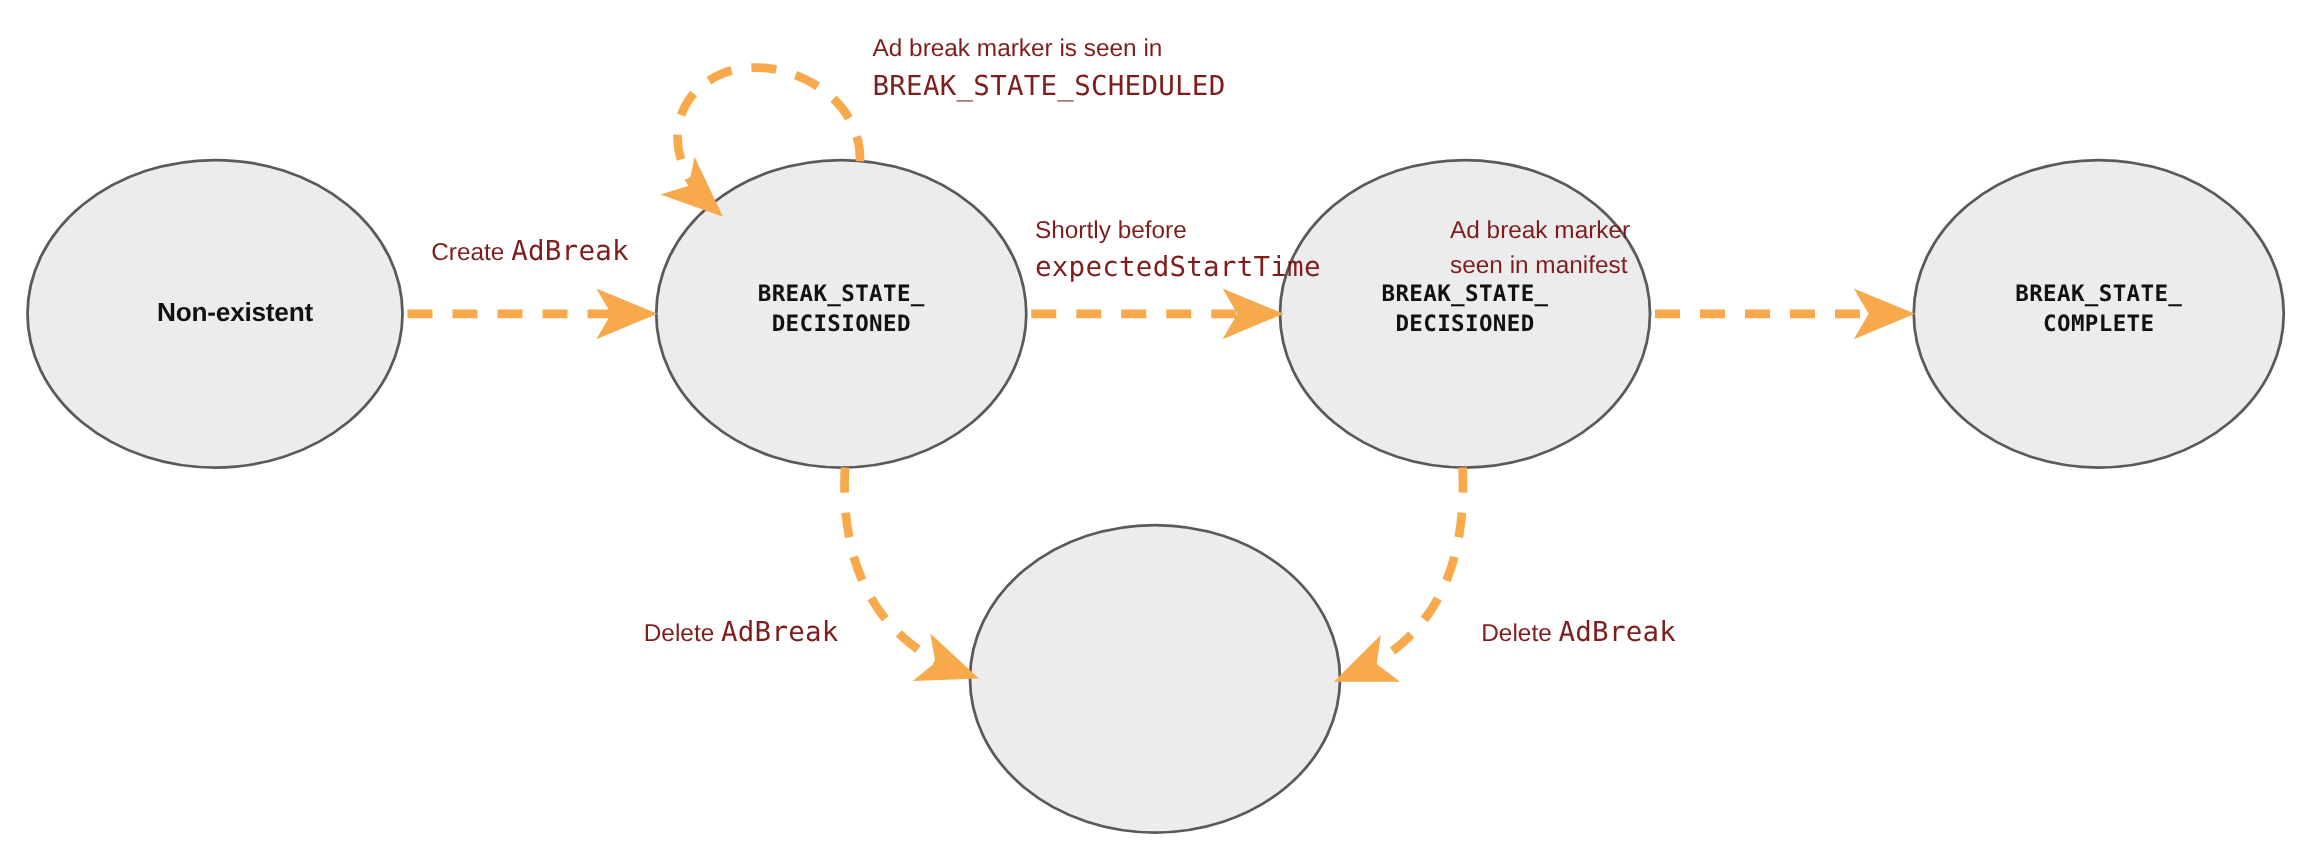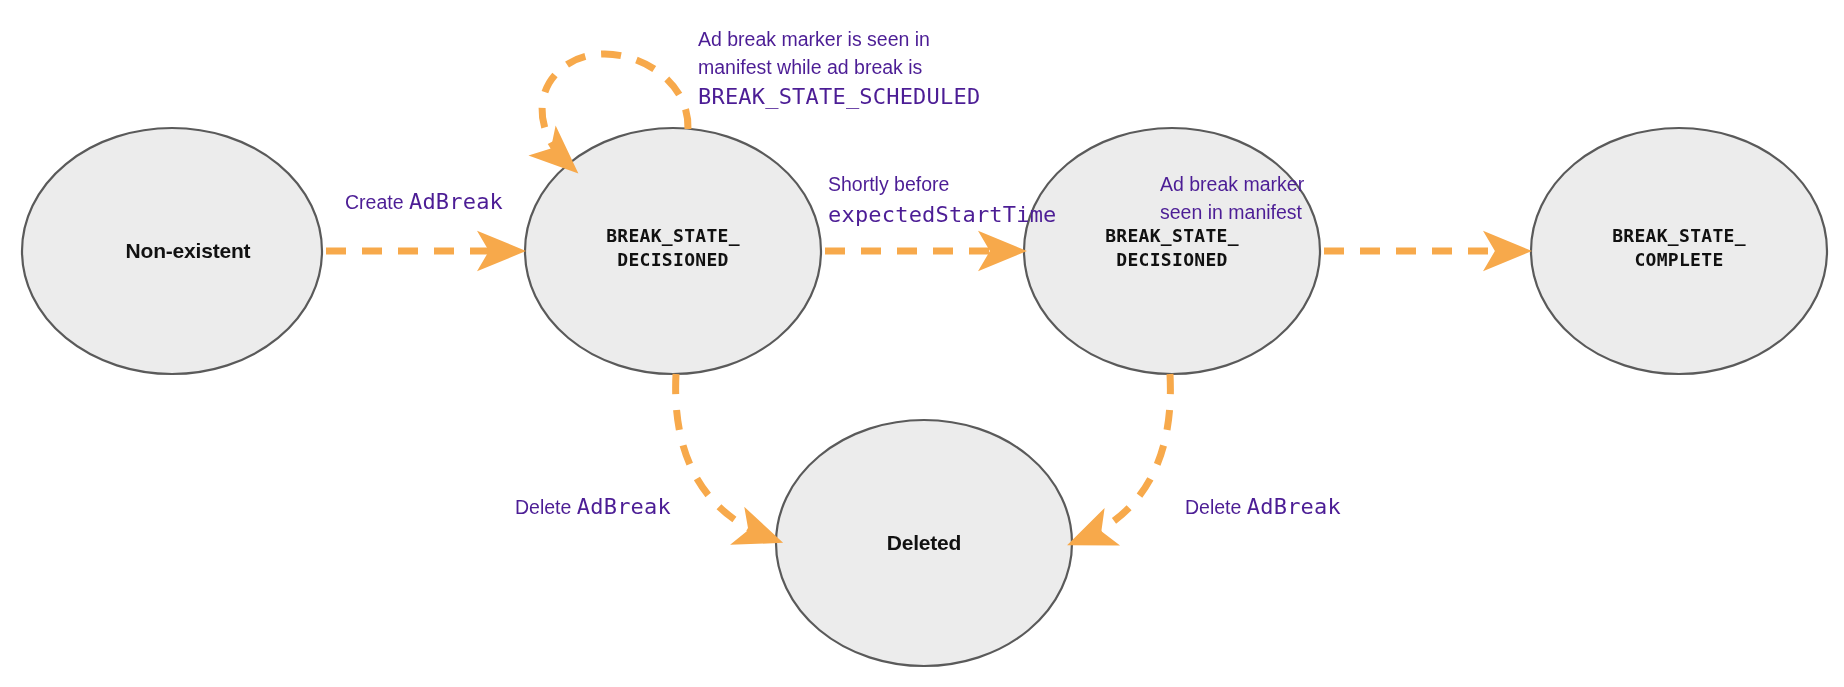--- a/index.html
+++ b/index.html
@@ -40,21 +40,21 @@
     letter-spacing: -0.2px;
   }
   .node-label.mono {
     font-family: "DejaVu Sans Mono", "Liberation Mono", monospace;
     font-weight: bold;
     font-size: 18px;
     letter-spacing: 0.3px;
   }
   .edge-label {
     position: absolute;
-    color: #4c1d95;
+    color: #7f1d1d;
     font-family: "Liberation Sans", sans-serif;
     font-size: 19.5px;
     line-height: 1.42;
     white-space: nowrap;
     pointer-events: none;
   }
   .edge-label .mono-run {
     font-family: "DejaVu Sans Mono", "Liberation Mono", monospace;
     font-size: 22px;
     letter-spacing: 0.2px;
@@ -109,33 +109,29 @@
   <div class="node-label mono" style="left:1022px; top:224px; width:300px;">
     <div>BREAK_STATE_</div>
     <div>DECISIONED</div>
   </div>
 
   <div class="node-label mono" style="left:1529px; top:224px; width:300px;">
     <div>BREAK_STATE_</div>
     <div>COMPLETE</div>
   </div>
 
-  <div class="node-label sans" style="left:774px; top:529px; width:300px;">
-    <div>Deleted</div>
-  </div>
 
   <div class="edge-label left" style="left:345px; top:186px;">
     <div>
       <span>Create </span><span class="mono-run">AdBreak</span>
     </div>
   </div>
 
   <div class="edge-label left" style="left:698px; top:26px;">
     <div>Ad break marker is seen in</div>
-    <div>manifest while ad break is</div>
     <div class="mono-run">BREAK_STATE_SCHEDULED</div>
   </div>
 
   <div class="edge-label left" style="left:828px; top:171px;">
     <div>Shortly before</div>
     <div class="mono-run">expectedStartTime</div>
   </div>
 
   <div class="edge-label left" style="left:1112px; top:171px;margin-left:48px;">
     <div>Ad break marker</div>

